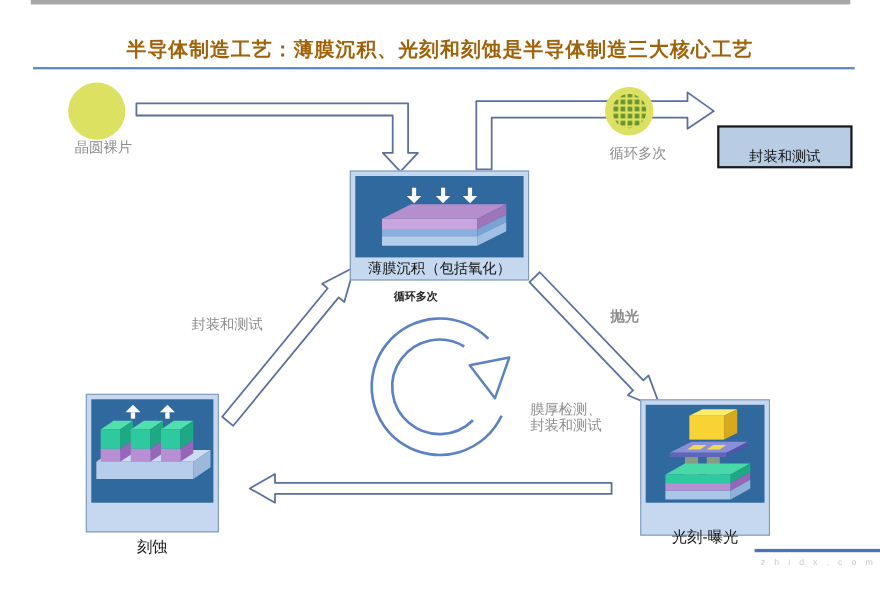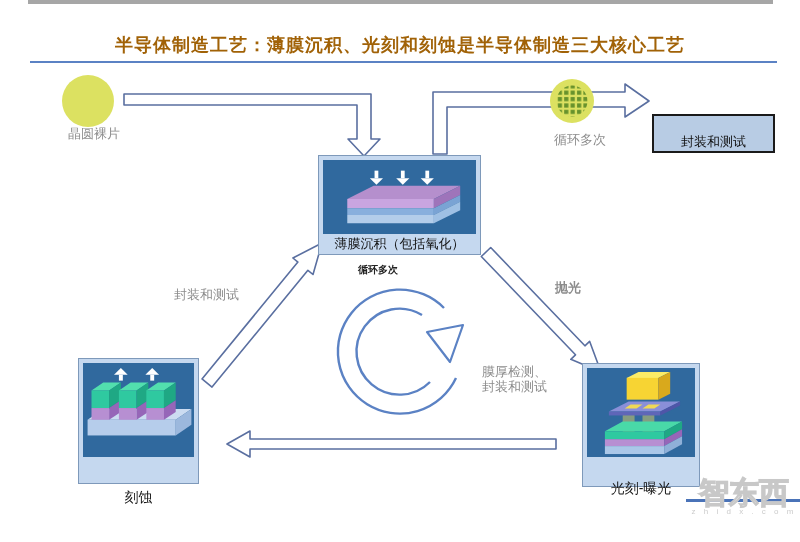--- a/index.html
+++ b/index.html
@@ -177,16 +177,15 @@
   <div class="abs glabel" style="left:547px;top:280px;width:34px;font-weight:bold;">抛光</div>
   <div class="abs cycle-label">循环多次</div>
 
 
   <div class="abs glabel" style="left:465px;top:364px;width:82px;">
     <div>膜厚检测、</div>
     <div>封装和测试</div>
   </div>
 
   <div class="abs wm-line"></div>
-  <div class="abs wm-text">智东西</div>
   <div class="abs wm-domain">z h i d x . c o m</div>
 
 </div>
 
 </body></html>

